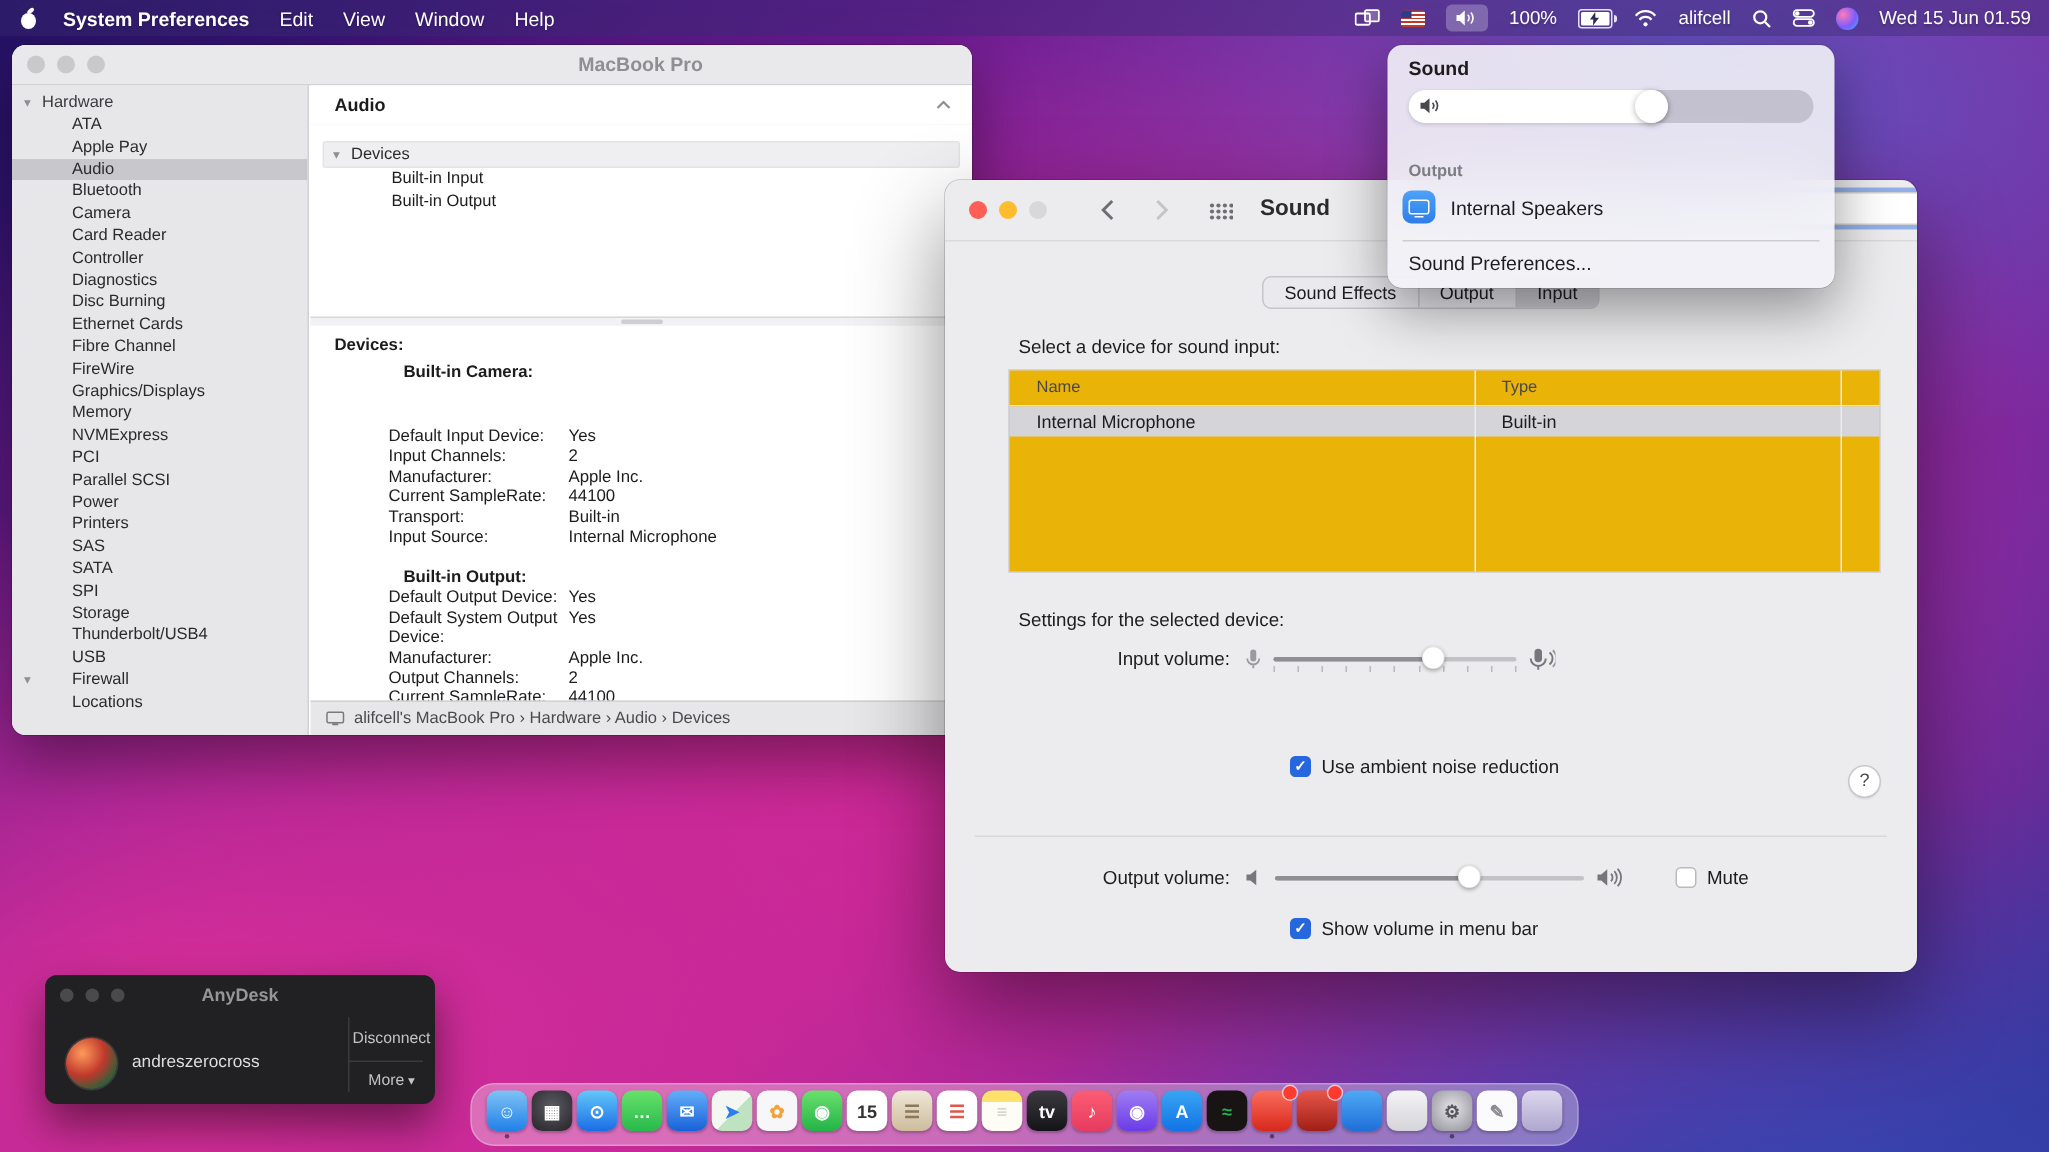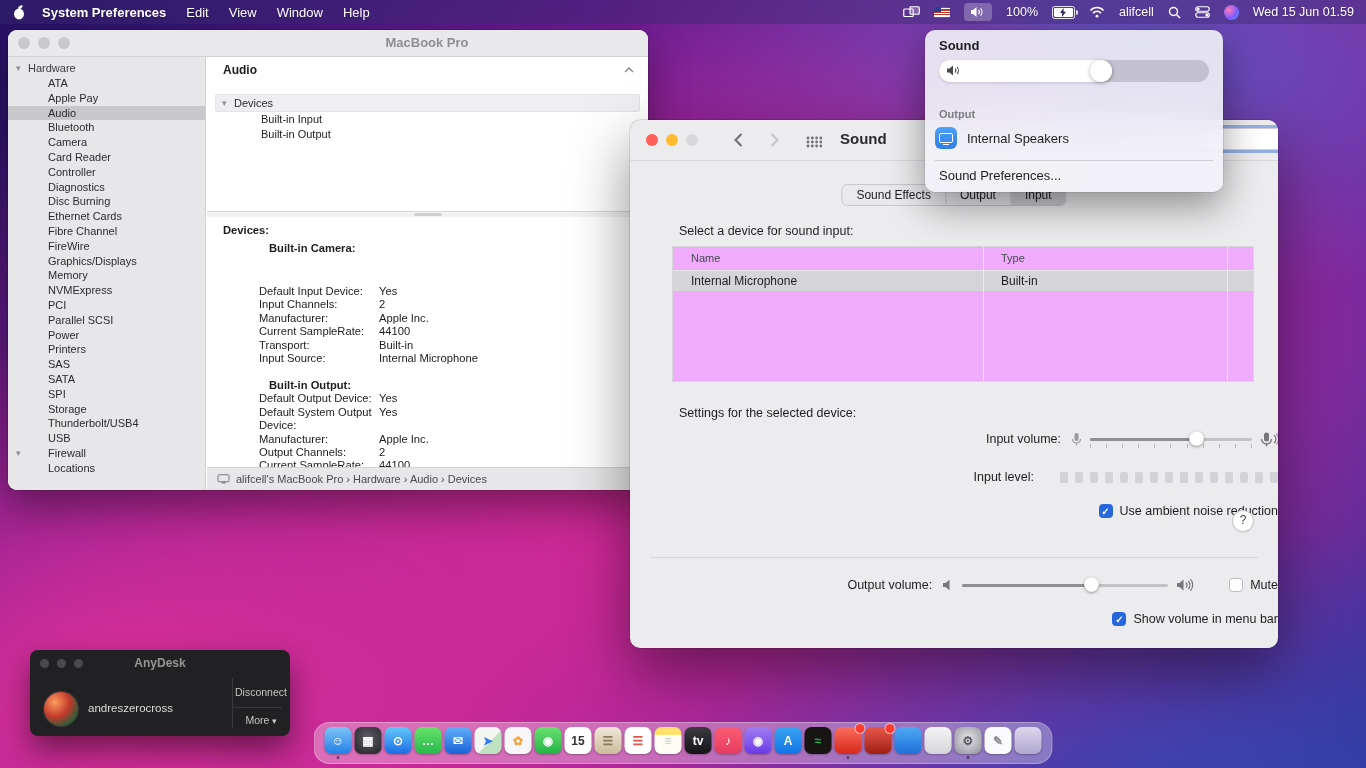--- a/index.html
+++ b/index.html
@@ -78,31 +78,31 @@
   #snd-grid{position:absolute;left:176px;top:14px;}
   #snd-title{position:absolute;left:210px;top:10px;font-size:15px;font-weight:700;color:#2b2b2e;}
   #snd-search{position:absolute;left:458px;top:8px;width:192px;height:22px;background:#fff;border-radius:6px;
     box-shadow:0 0 0 3px rgba(38,103,222,0.45),inset 0 0 0 1px #d0d0d4;display:flex;align-items:center;padding-left:6px;}
   .tabs{position:absolute;left:50%;top:64px;transform:translateX(-50%);display:flex;background:#e9e9ee;
     border:1px solid #c6c6cb;border-radius:6px;overflow:hidden;font-size:12px;}
   .seg{padding:3px 14px;border-right:1px solid #c6c6cb;color:#1d1d1f;}
   .seg:last-child{border-right:none;}
   .seg.selected{background:#ccccd2;}
   #snd-prompt{position:absolute;left:49px;top:104px;font-size:12.5px;}
-  #snd-table{position:absolute;left:42px;top:126px;width:582px;height:136px;background:#f0abfc;border:1px solid #d5d5d8;
+  #snd-table{position:absolute;left:42px;top:126px;width:582px;height:136px;background:#eab308;border:1px solid #d5d5d8;
     box-sizing:border-box;font-size:12px;}
   .thead{display:grid;grid-template-columns:310px 1fr;height:23px;line-height:23px;border-bottom:1px solid #e4e4e7;
     color:#48484c;font-size:11px;}
   .thead span{padding-left:18px;}
   .tbody .trow{display:grid;grid-template-columns:310px 1fr;height:20px;line-height:20px;}
   .trow span{padding-left:18px;}
   .trow.selected{background:#d5d5d9;}
   .colline{position:absolute;top:0;bottom:0;width:1px;background:#ececef;}
   #snd-settings-lbl{position:absolute;left:49px;top:286px;font-size:12.5px;}
-  .ctl-row{position:absolute;left:0;right:0;height:26px;display:flex;align-items:center;font-size:12.5px;justify-content:flex-end;}
+  .ctl-row{position:absolute;left:0;right:0;height:26px;display:flex;align-items:center;font-size:12.5px;}
   .ctl-label{width:190px;text-align:right;flex:none;}
   #row-invol{top:306px;} #row-inlev{top:344px;} #row-ambient{top:378px;left:230px;} 
   #row-outvol{top:452px;} #row-showvol{top:486px;left:230px;}
   .hslider{position:relative;height:16px;flex:none;}
   #invol-slider{width:162px;margin:0 8px;}
   #outvol-slider{width:206px;margin:0 8px;}
   .hslider .track{position:absolute;left:0;right:0;top:7px;height:3px;background:#c2c2c7;border-radius:2px;}
   .hslider .fill{position:absolute;left:0;top:7px;height:3px;background:#8e8e93;border-radius:2px;width:calc(var(--pct,50)*1%);}
   .hslider .thumb{position:absolute;top:0;width:15px;height:15px;border-radius:50%;background:#fff;
     box-shadow:0 1px 3px rgba(0,0,0,0.35),inset 0 0 0 0.5px rgba(0,0,0,0.1);left:calc(var(--pct,50)*1% - 8px);}
@@ -415,40 +415,20 @@
         <svg width="18" height="17">
             <rect x="4" y="1.5" width="5" height="9" rx="2.5" fill="#76767c"></rect>
             <path d="M1.5 8 a5 5 0 0 0 10 0" stroke="#76767c" fill="none" stroke-width="1.3"></path>
             <line x1="6.5" y1="13" x2="6.5" y2="15.5" stroke="#76767c" stroke-width="1.3"></line>
             <path d="M14 4 a5 5 0 0 1 0 8" stroke="#76767c" fill="none" stroke-width="1.2"></path>
             <path d="M16.2 2.5 a7.5 7.5 0 0 1 0 11" stroke="#76767c" fill="none" stroke-width="1.2" opacity="0.7"></path>
           </svg>
       </span>
     </div>
 
-    <div class="ctl-row" id="row-inlev">
-      <span class="ctl-label">Input level:</span>
-      <span class="level-meter">
-          <i></i>
-          <i></i>
-          <i></i>
-          <i></i>
-          <i></i>
-          <i></i>
-          <i></i>
-          <i></i>
-          <i></i>
-          <i></i>
-          <i></i>
-          <i></i>
-          <i></i>
-          <i></i>
-          <i></i>
-        </span>
-    </div>
 
     <div class="ctl-row" id="row-ambient">
       <span class="cb on"></span>
       <span class="cb-label">Use ambient noise reduction</span>
     </div>
 
     <div id="snd-help">?</div>
     <div id="snd-divider"></div>
 
     <div class="ctl-row" id="row-outvol">

